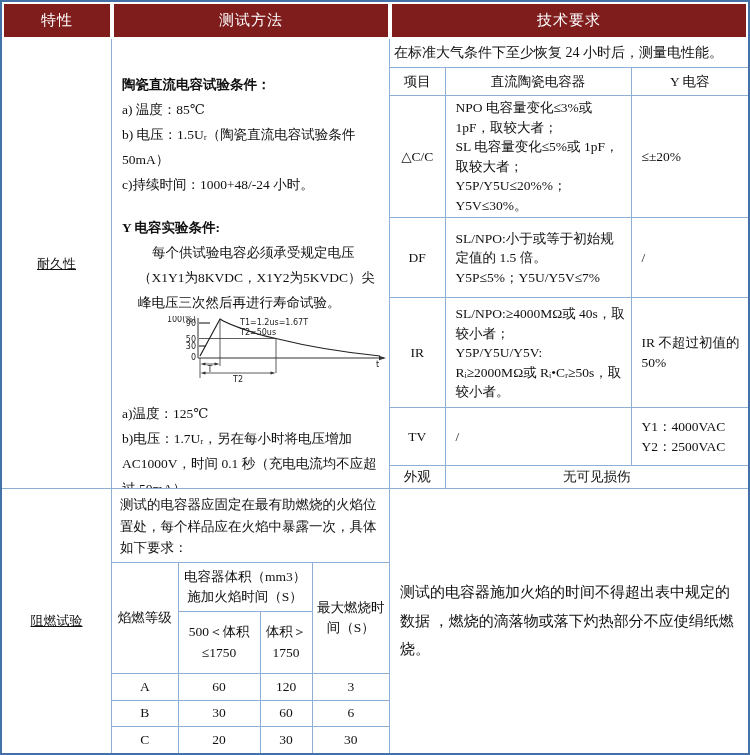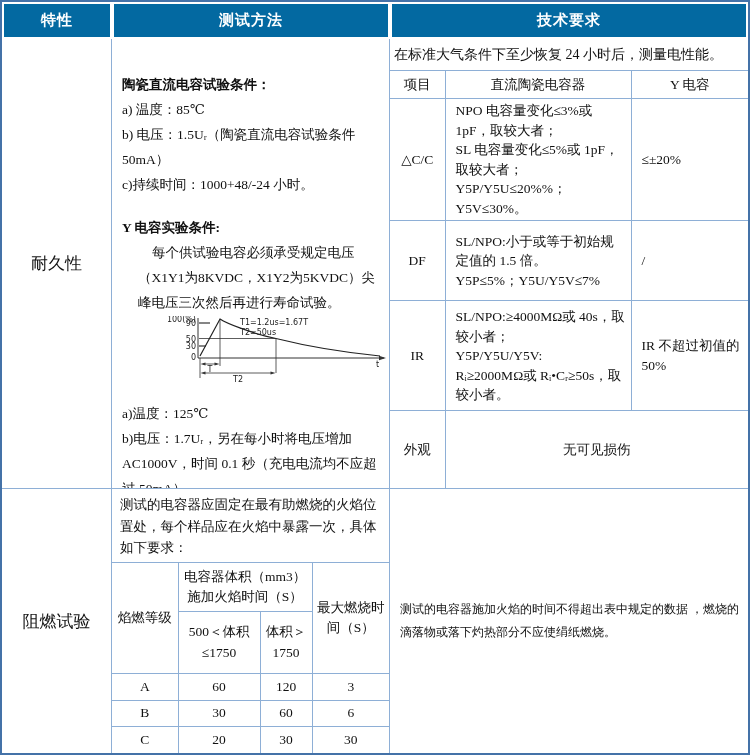--- a/index.html
+++ b/index.html
@@ -6,27 +6,27 @@
   .doc{
     width:750px;height:755px;box-sizing:border-box;
     border:2px solid #4472A8;background:#fff;
     display:grid;
     grid-template-columns:110px 278px 1fr;
     grid-template-rows:37px 450px 1fr;
     font-family:"Liberation Serif","DejaVu Serif",serif;
     color:#111;
   }
   .hcell{
-    background:#0369a1;color:#fff;font-weight:bold;font-size:15px;
+    background:#7f1d1d;color:#fff;font-weight:normal;font-size:15px;
     display:flex;align-items:center;justify-content:center;
     border:2px solid #fff;letter-spacing:1px;
   }
   .c-label{
     border-right:1px solid #8EAFD6;border-bottom:1px solid #8EAFD6;
-    display:flex;align-items:center;justify-content:center;font-size:17px;
+    display:flex;align-items:center;justify-content:center;font-size:13px;text-decoration:underline;
   }
   .c-label.last{border-bottom:none;}
   .c-method{
     border-right:1px solid #8EAFD6;border-bottom:1px solid #8EAFD6;
     padding:34px 4px 0 10px;font-size:13.5px;line-height:1.85;overflow:hidden;
   }
   .m-title{font-weight:bold;margin:0;}
   .m-line{margin:0;}
   .m-spacer{height:18px;}
   .y-para{margin:0 0 0 16px;text-indent:14px;}
@@ -66,21 +66,21 @@
   }
   table.flame td{border:1px solid #8EAFD6;text-align:center;vertical-align:middle;white-space:pre-line;}
   table.flame td:first-child{border-left:none;}
   table.flame td:last-child{border-right:none;}
   table.flame tr:last-child td{border-bottom:none;}
   .flame .h1{height:48px;}
   .flame .h2{height:62px;}
   .flame .dr{height:26px;}
   .c-flame-req{
     display:flex;align-items:center;padding:0 8px 0 10px;
-    font-size:12px;line-height:1.9;
+    font-size:15px;line-height:1.9;
   }
 </style>
 </head>
 <body>
 
 <div class="doc">
 
   <div class="hcell">特性</div>
   <div class="hcell">测试方法</div>
   <div class="hcell">技术要求</div>
@@ -162,20 +162,26 @@
         <td class="dc">SL/NPO:小于或等于初始规定值的 1.5 倍。
 Y5P≤5%；Y5U/Y5V≤7%</td>
         <td class="ycol">/</td>
       </tr>
       <tr style="height:110px">
         <td class="item">IR</td>
         <td class="dc">SL/NPO:≥4000MΩ或 40s，取较小者；
 Y5P/Y5U/Y5V:
 Rᵢ≥2000MΩ或 Rᵢ•Cᵣ≥50s，取较小者。</td>
         <td class="ycol">IR 不超过初值的 50%</td>
+      </tr>
+      <tr style="height:58px">
+        <td class="item">TV</td>
+        <td class="dc">/</td>
+        <td class="ycol">Y1：4000VAC
+Y2：2500VAC</td>
       </tr>
       <tr>
         <td class="item">外观</td>
         <td class="span-center" colspan="2">无可见损伤</td>
       </tr>
     </tbody>
       </table>
   </div>
 
   <div class="c-label last">阻燃试验</div>

